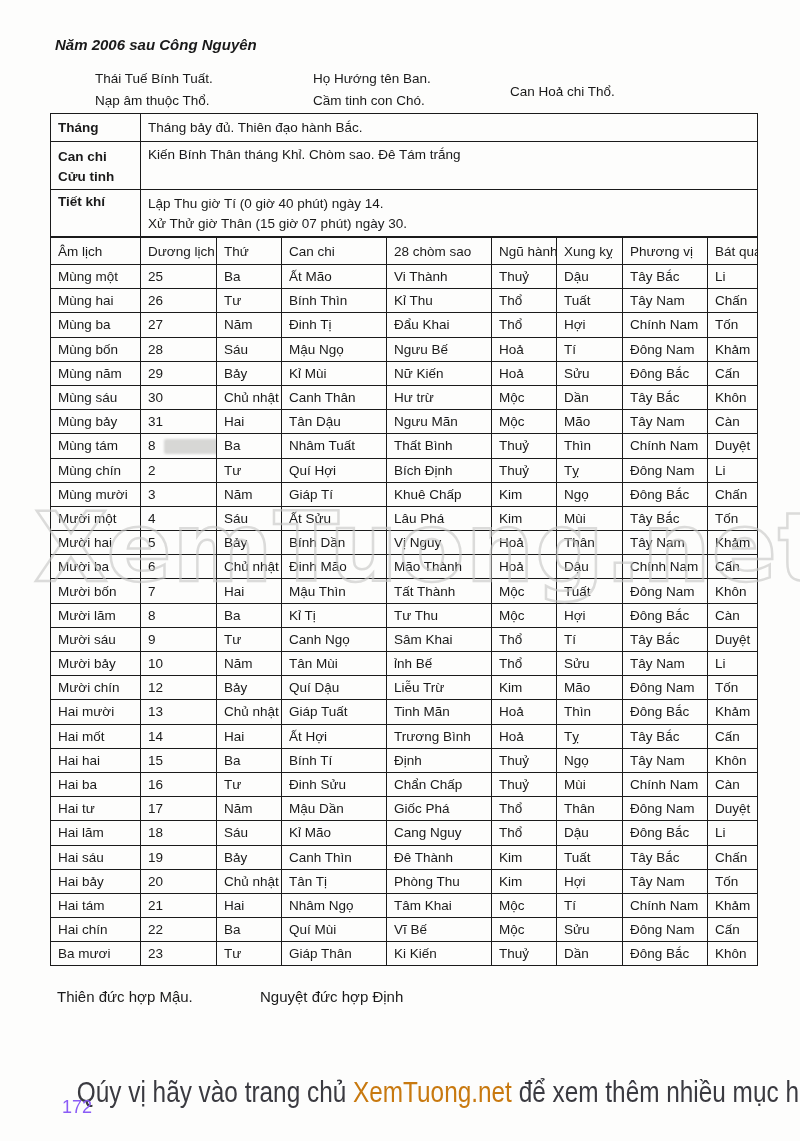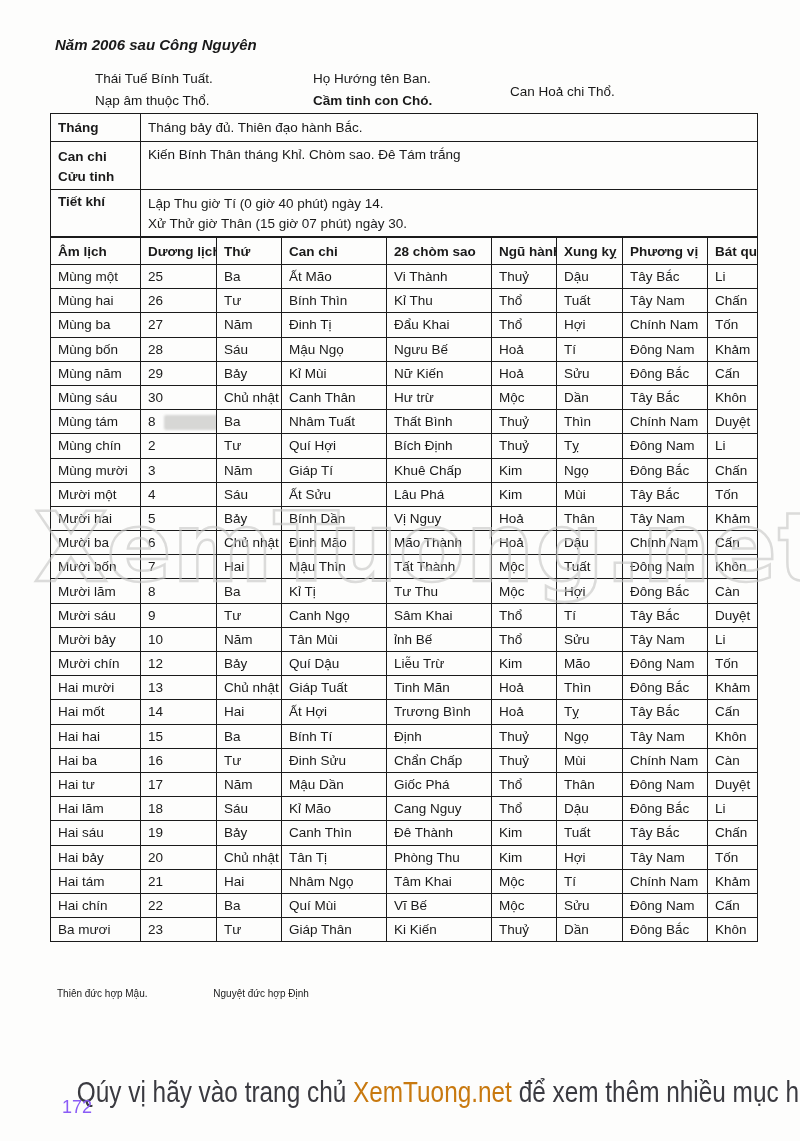--- a/index.html
+++ b/index.html
@@ -3,44 +3,44 @@
 <meta charset="utf-8">
 <style>
   * { margin:0; padding:0; box-sizing:border-box; }
   html,body { width:800px; height:1141px; background:#f3f3f1; }
   body { font-family:"Liberation Sans", sans-serif; color:#1a1a1a; }
   .page { position:relative; width:800px; height:1141px; background:#fdfdfc; overflow:hidden; }
 
   .title { position:absolute; top:36px; left:55px; font-size:15px; font-weight:bold; font-style:italic; }
   .subline span { position:absolute; font-size:13.5px; white-space:nowrap;text-align:right; }
   .l1-a{top:71px;left:95px;} .l1-b{top:71px;left:313px;} .l1-c{top:84px;left:494px;margin-left:16px;}
-  .l2-a{top:93px;left:95px;} .l2-b{top:93px;left:313px;font-weight:bold;}
+  .l2-a{top:93px;left:95px;} .l2-b{top:93px;left:313px;}
 
   .content { position:absolute; top:113px; left:50px; width:707px; }
   table { border-collapse:collapse; width:707px; table-layout:fixed; }
   td,th { border:1.6px solid #1b1b1b; font-size:13.5px; padding:2px 0 2px 7px;
           text-align:left; vertical-align:middle; overflow:hidden; white-space:nowrap; }
   .info-table td { height:28px; }
   .info-table .lbl { font-weight:bold; }
   .info-table .r2 td { height:44px; vertical-align:top; padding-top:5px; }
   .info-table .r3 td { height:46px; vertical-align:top; padding-top:4px; }
   .info-table .cline { line-height:20px; }
-  .main-table th { font-weight:bold; height:27px; }
+  .main-table th { font-weight:normal; height:27px; }
   .main-table td { height:24.2px; position:relative; }
   .main-table tbody td:nth-child(5) { }
 
   .smudge { display:inline-block; width:56px; height:15px; margin-left:8px;
             background:#d7d7d5; filter:blur(1px); vertical-align:middle; border-radius:2px; }
 
   .watermark { position:absolute; top:492px; left:34px; width:740px; z-index:5;
                font-size:96px; font-weight:bold; letter-spacing:1px; white-space:nowrap;
                color:transparent; -webkit-text-stroke:2.5px #c6c6c4; opacity:0.6;
                pointer-events:none; font-family:"DejaVu Sans", sans-serif; }
 
-  .footer { position:absolute; top:988px; left:57px; font-size:10px; }
+  .footer { position:absolute; top:988px; left:57px; font-size:15px; }
   .footer .f2 { margin-left:63px; }
 
   .banner { position:absolute; top:1076px; left:0; width:800px; text-align:center; }
   .banner-inner { display:inline-block; transform:scaleX(0.84); transform-origin:center;
                   font-size:29px; font-weight:500; color:#3a3a40; white-space:nowrap; }
   .pagenum { position:absolute; top:1097px; left:62px; font-size:18px; color:#8b5cf6; z-index:6; }
 </style>
 </head>
 <body>
 
@@ -170,20 +170,31 @@
             <td>30</td>
             <td>Chủ nhật</td>
             <td>Canh Thân</td>
             <td>Hư trừ</td>
             <td>Mộc</td>
             <td>Dần</td>
             <td>Tây Bắc</td>
             <td>Khôn</td>
           </tr>
           <tr>
+            <td>Mùng bảy</td>
+            <td>31</td>
+            <td>Hai</td>
+            <td>Tân Dậu</td>
+            <td>Ngưu Mãn</td>
+            <td>Mộc</td>
+            <td>Mão</td>
+            <td>Tây Nam</td>
+            <td>Càn</td>
+          </tr>
+          <tr>
             <td>Mùng tám</td>
             <td>8<span class="smudge"></span></td>
             <td>Ba</td>
             <td>Nhâm Tuất</td>
             <td>Thất Bình</td>
             <td>Thuỷ</td>
             <td>Thìn</td>
             <td>Chính Nam</td>
             <td>Duyệt</td>
           </tr>

